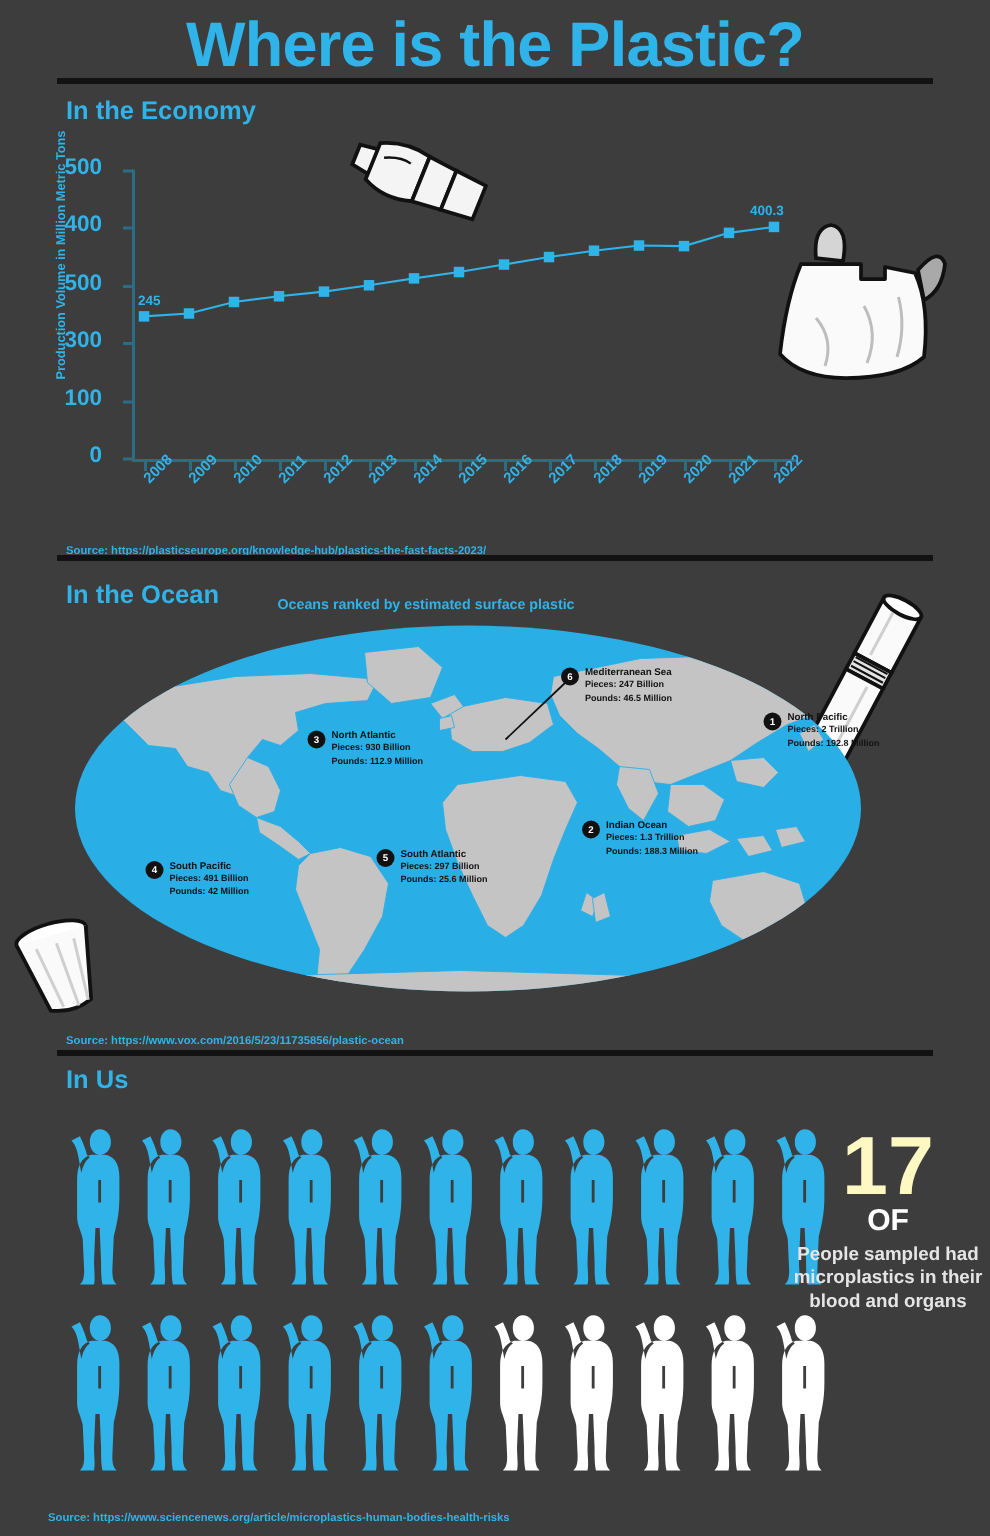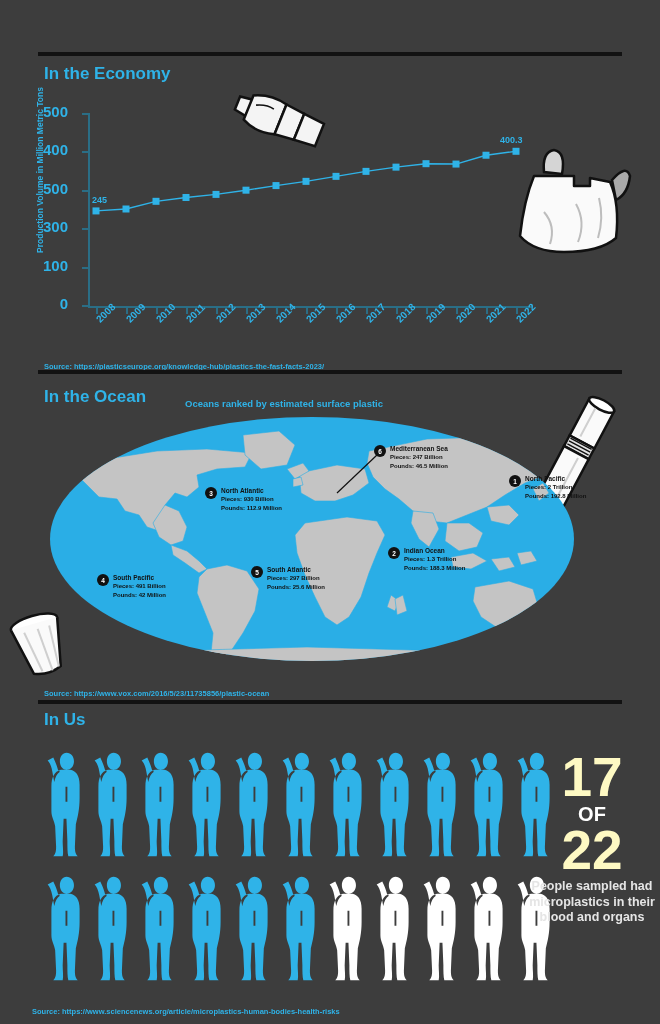--- a/index.html
+++ b/index.html
@@ -92,20 +92,21 @@
   .ofword{color:#ffffff;font-size:20px;font-weight:bold;line-height:1.1;}
   .statcap{color:#e5e5e5;font-size:12.5px;font-weight:bold;line-height:1.25;margin-top:4px;}
 
   .deco{position:absolute;}
 </style>
 </head>
 <body>
 
 <div class="infographic">
 
+  <div class="title">Where is the Plastic?</div>
   <div class="rule rule-top"></div>
 
   <div class="section-head sec-econ">In the Economy</div>
 
   <svg class="deco" style="left:222px;top:86px;" width="120" height="70" viewBox="0 0 120 70">
     <g transform="rotate(22 60 35)">
       <path d="M12,28 L12,42 L24,44 L26,26 Z" fill="#f4f4f4" stroke="#111" stroke-width="2.5"></path>
       <path d="M24,22 Q40,14 58,18 L58,50 Q40,56 24,48 Z" fill="#f4f4f4" stroke="#111" stroke-width="2.5"></path>
       <path d="M58,18 L78,20 L78,48 L58,50 Z" fill="#f4f4f4" stroke="#111" stroke-width="2.5"></path>
       <path d="M78,20 L100,22 L100,46 L78,48 Z" fill="#f4f4f4" stroke="#111" stroke-width="2.5"></path>
@@ -411,18 +412,17 @@
         </svg>
         <svg class="person" viewBox="0 0 50 120">
           <path fill="#ffffff" d="M26,4 C31,4 34,8 34,13 C34,18 31,22 26,22 C22,22 19,18 19,13 C19,8 22,4 26,4 ZM20,22 C13,24 10,30 10,40 L10,66 C10,72 13,76 14,82 L15,104 C15,110 14,112 12,114 L22,114 C23,110 22,104 22,98 L23,74 L26,74 L27,98 C27,104 27,110 28,114 L38,114 C36,112 35,110 35,104 L36,80 C38,72 40,64 40,52 L40,38 C40,28 36,23 30,22 ZM19,24 C16,26 14,30 13,35 L11,24 C10,18 8,14 6,12 L12,9 C14,13 16,18 17,22 ZM25,40 L27,40 L27,56 L25,56 Z"></path>
         </svg>
       </div>
   </div>
 
   <div class="statbox">
     <div class="bignum">17</div>
     <div class="ofword">OF</div>
-    <div class="bignum">22</div>
     <div class="statcap">People sampled had microplastics in their blood and organs</div>
   </div>
 
   <div class="source src3">Source: https://www.sciencenews.org/article/microplastics-human-bodies-health-risks</div>
 </div>
 
 </body></html>

